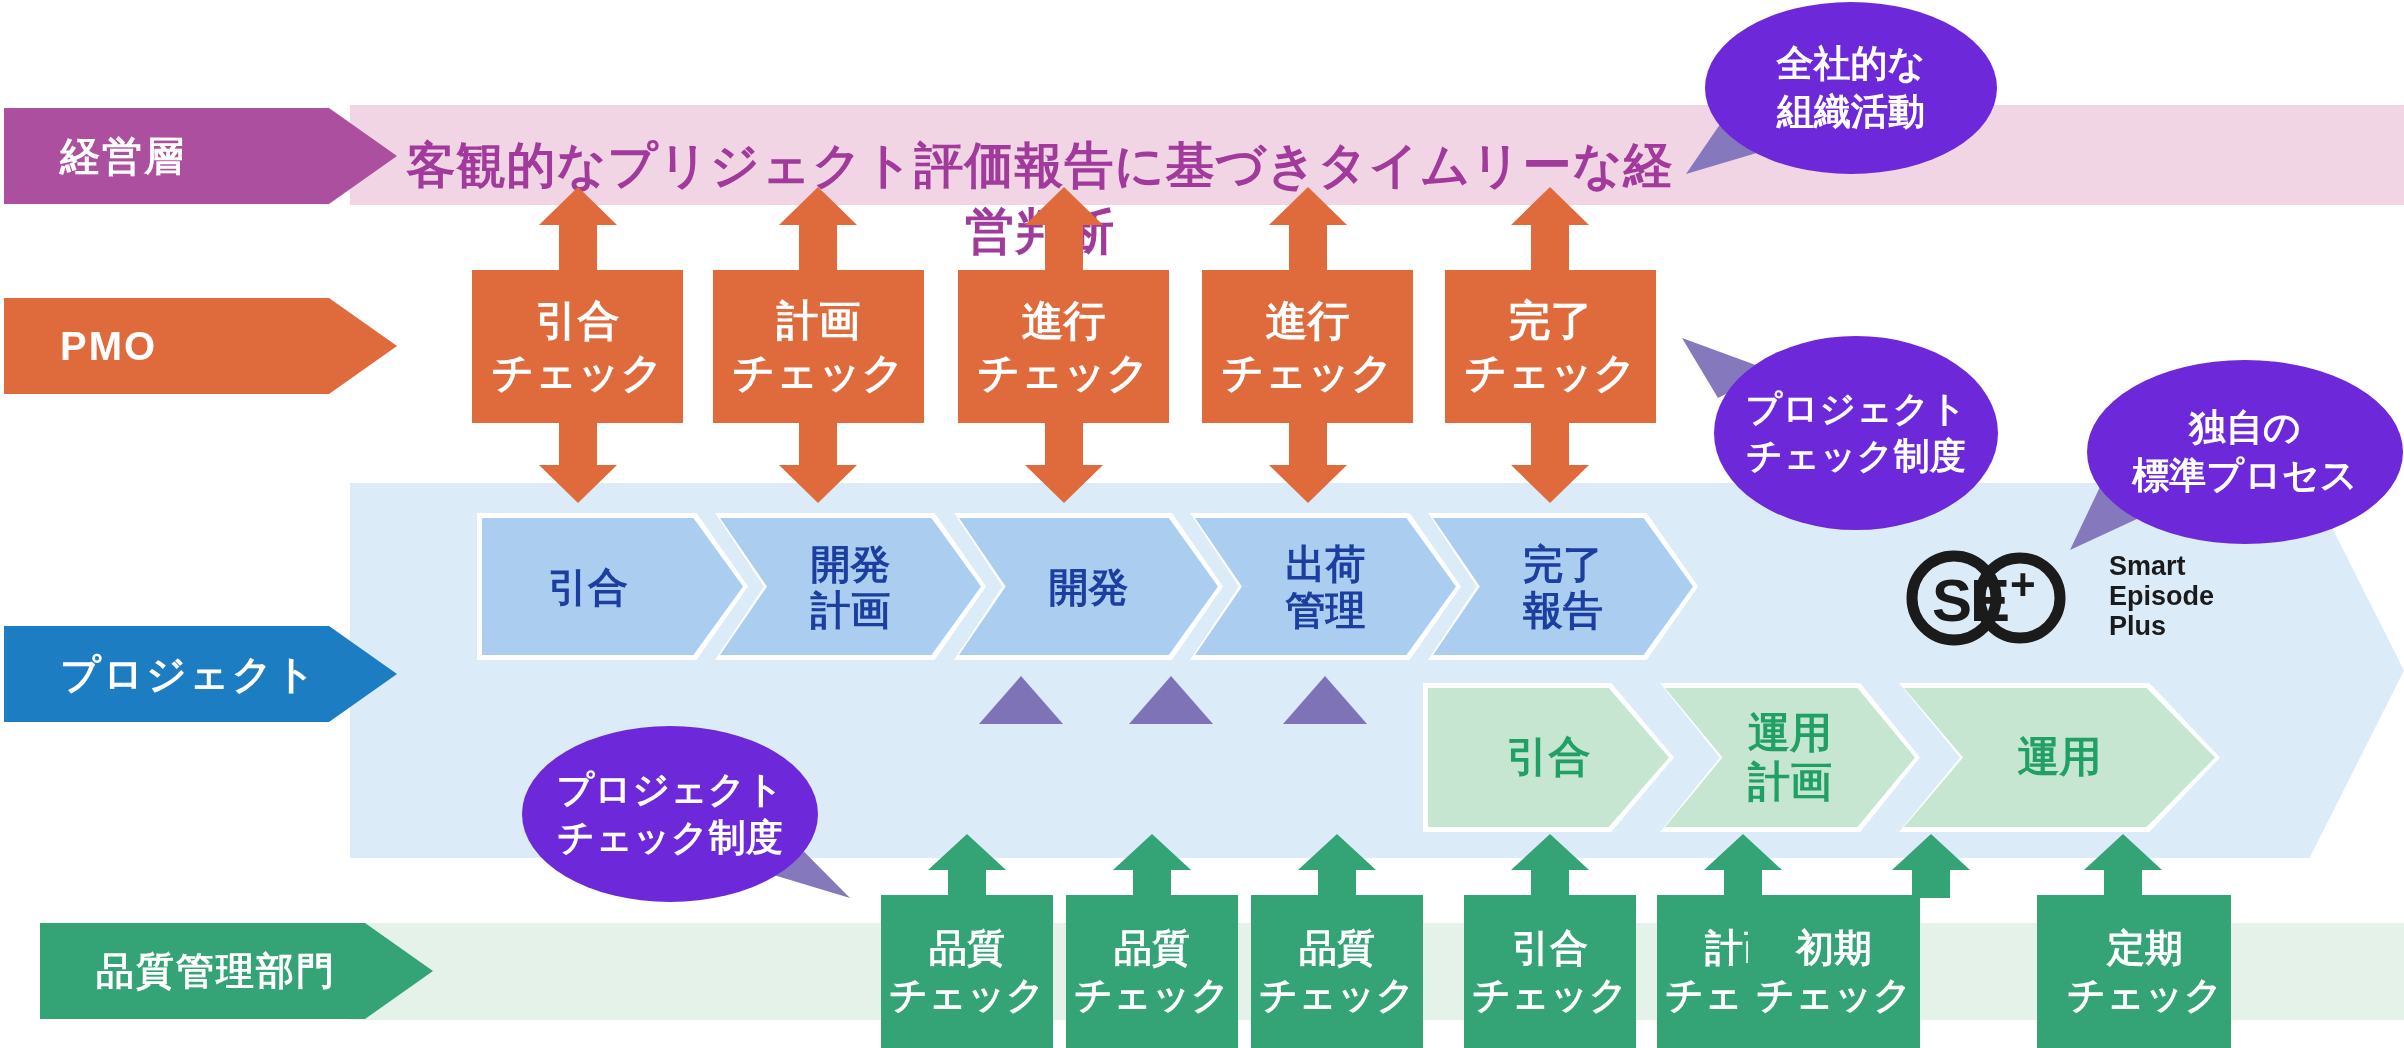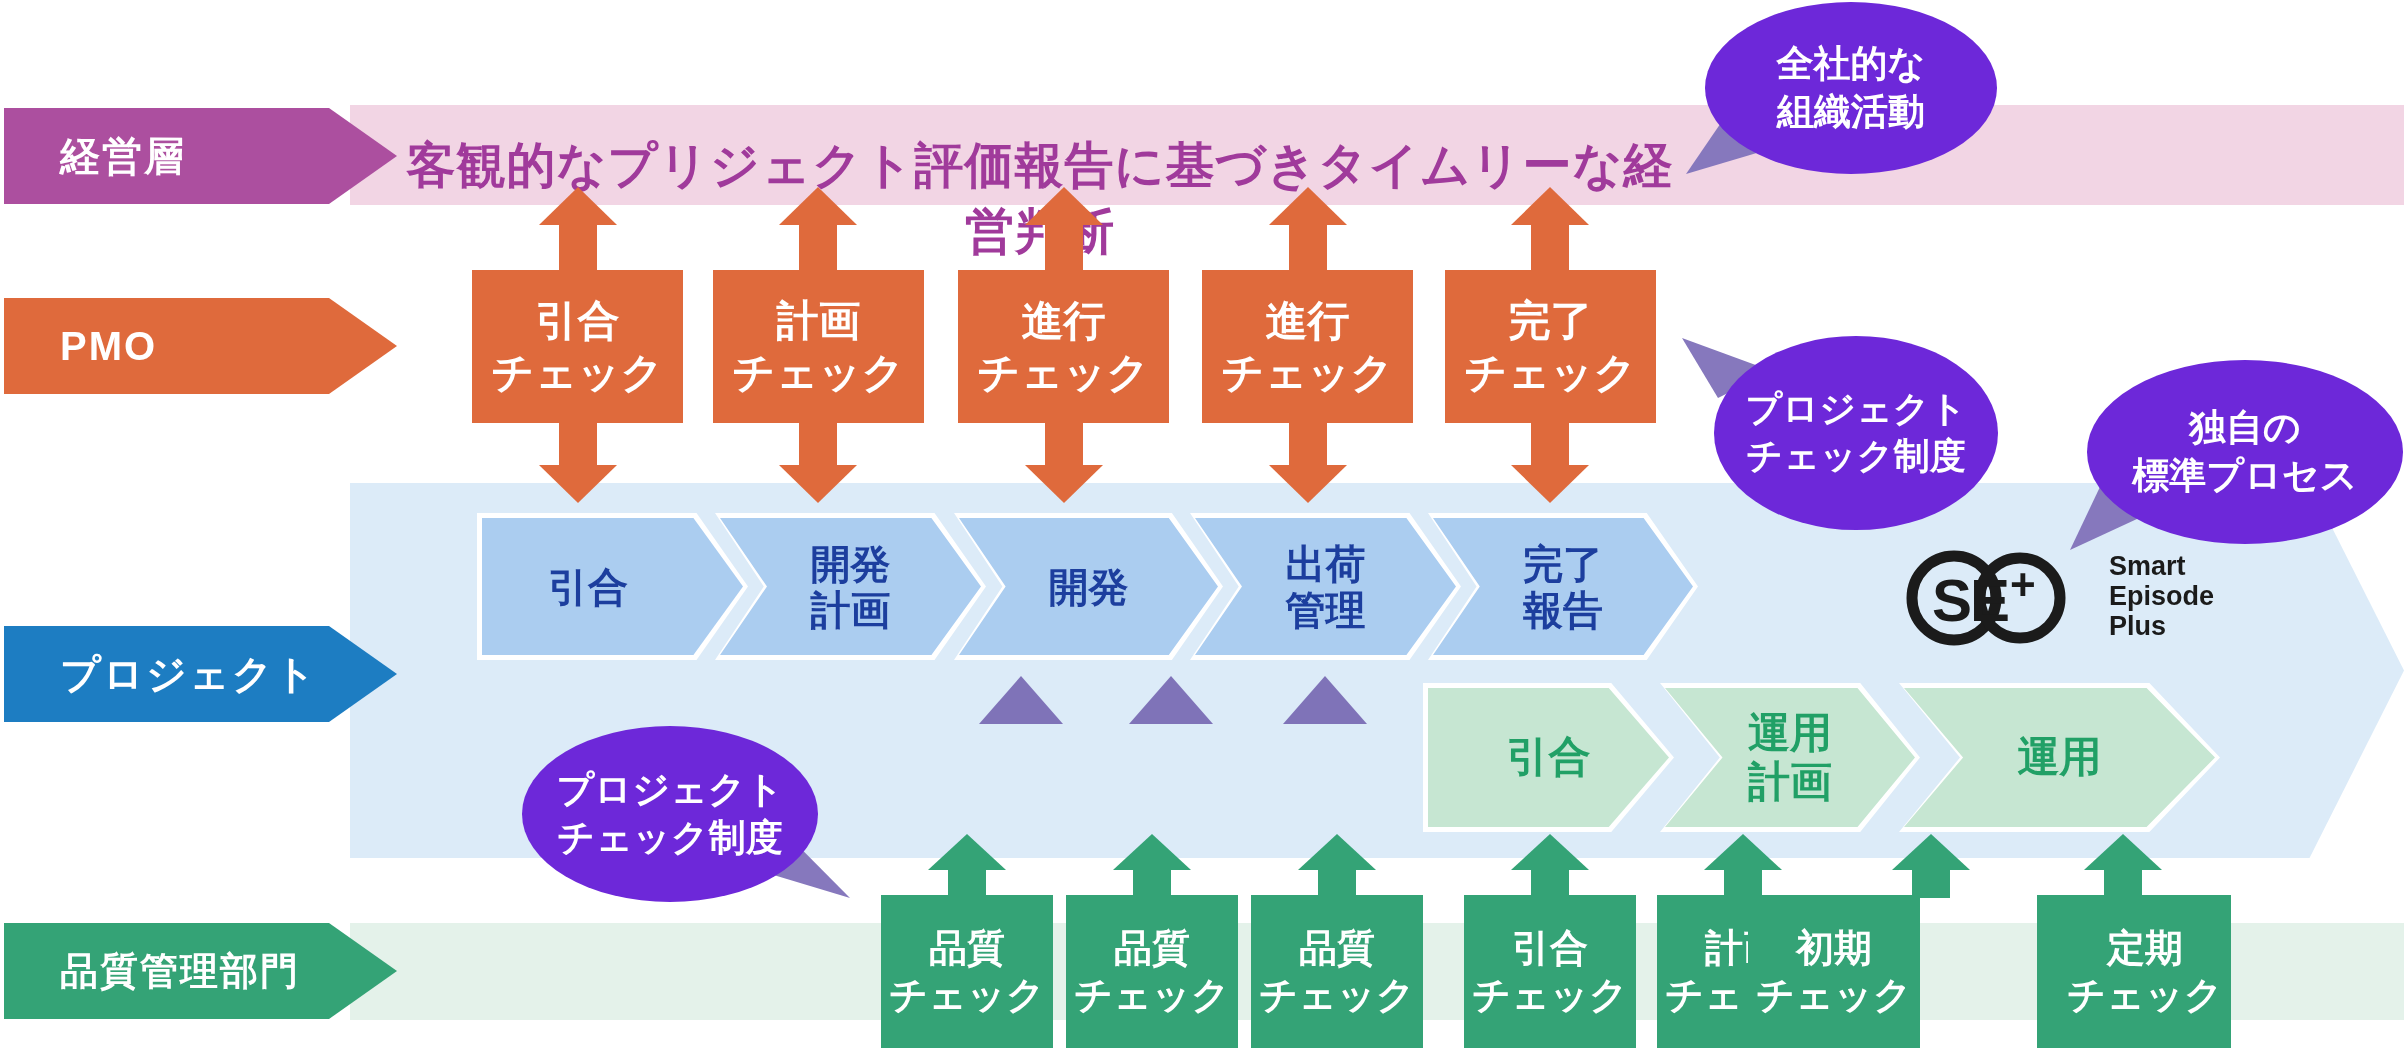--- a/index.html
+++ b/index.html
@@ -85,21 +85,21 @@
 
   <div class="rowlbl" style="top:108px;background:#ac4f9f;">
       <span>経営層</span>
     </div>
   <div class="rowlbl" style="top:298px;background:#df6a3c;">
       <span>PMO</span>
     </div>
   <div class="rowlbl" style="top:626px;background:#1d7dc2;">
       <span>プロジェクト</span>
     </div>
-  <div class="rowlbl" style="top:923px;background:#34a376;font-size:38px;">
+  <div class="rowlbl" style="top:923px;background:#34a376;font-size:38px;margin-left:36px;">
       <span>品質管理部門</span>
     </div>
 
   <div class="banner">客観的なプリジェクト評価報告に基づきタイムリーな経営判断</div>
 
   <div class="ckbox orangebox" style="left:472px;">
       <span>引合</span>
       <span>チェック</span>
     </div>
   <div class="ckbox orangebox" style="left:713px;">

